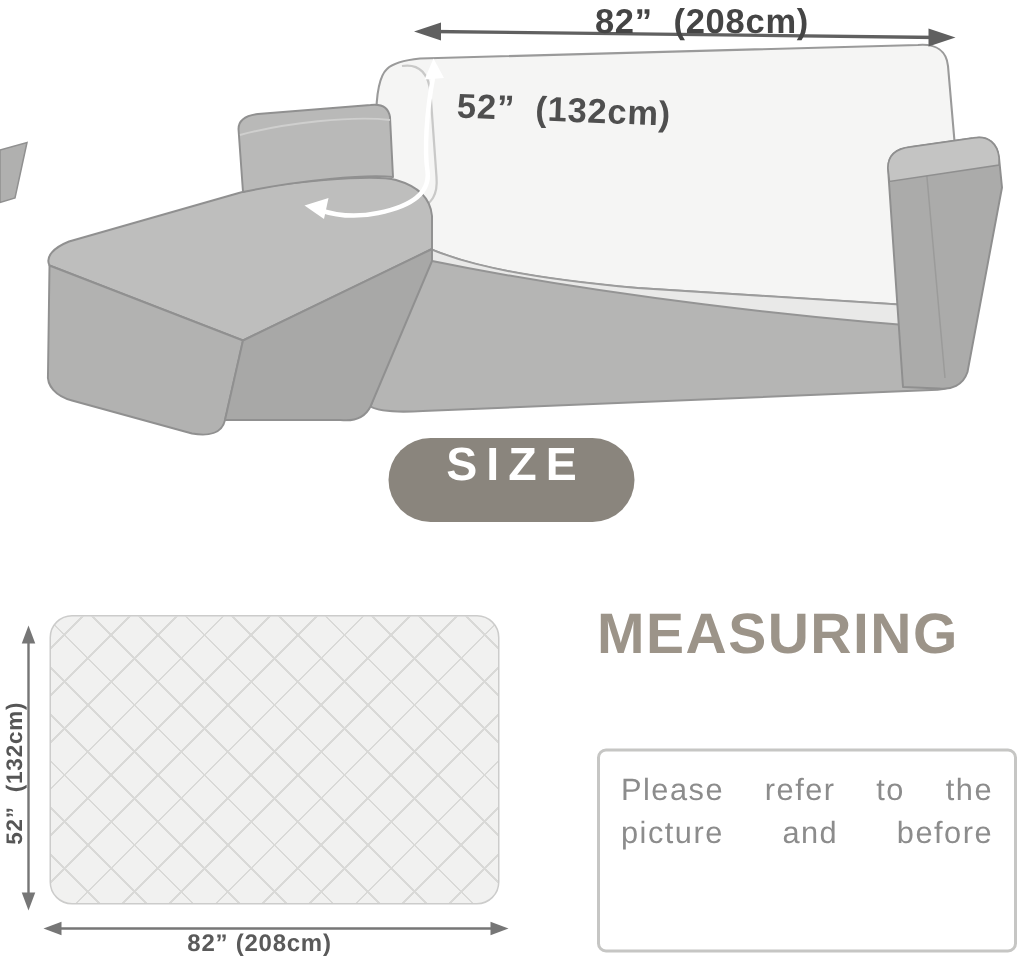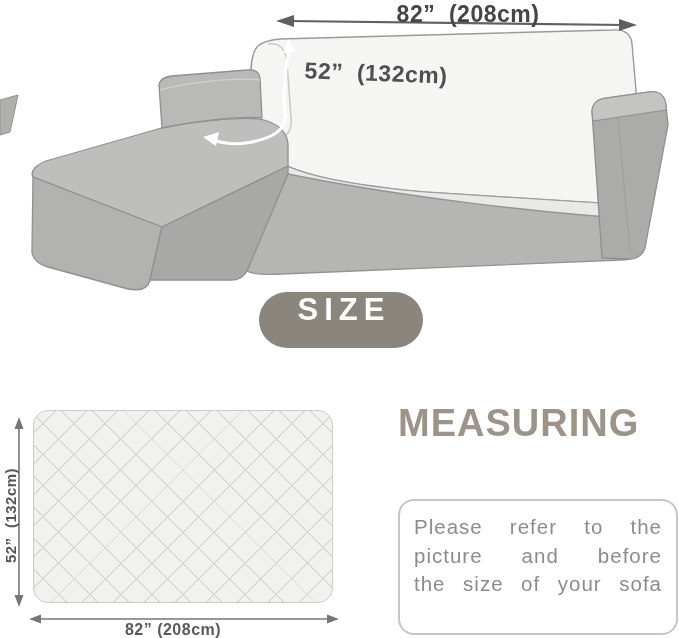--- a/index.html
+++ b/index.html
@@ -45,21 +45,21 @@
     left:63px;top:621px;width:220px;text-align:center;
     font-size:16px;font-weight:600;color:#5a5a5a;letter-spacing:.5px;white-space:pre;
   }
   
   .guide-title{
     left:398px;top:405px;width:281px;text-align:left;
     font-size:38px;line-height:36px;font-weight:bold;color:#9c9489;letter-spacing:1px;
   }
   .guide-box{
     left:398px;top:499px;width:280px;height:136px;box-sizing:border-box;
-    border:2px solid #c6c6c4;border-radius:16px;padding:12px 14px 0 14px;
+    border:2px solid #c6c6c4;border-radius:6px;padding:12px 14px 0 14px;
   }
   .guide-box .jline{
     font-size:20.5px;line-height:28.5px;color:#8c8c8c;letter-spacing:1px;
     text-align:justify;text-align-last:justify;
   }
   .guide-box .jline.last{text-align-last:left;}
   svg{display:block;}
 </style>
 </head>
 <body>
@@ -133,16 +133,15 @@
   </svg>
   <div class="abs cover-bottom-label">82” (208cm)</div>
 
   <div class="abs guide-title">
     <div>MEASURING</div>
   </div>
 
   <div class="abs guide-box">
     <div class="jline">Please refer to the</div>
     <div class="jline">picture and before</div>
-    <div class="jline">the size of your sofa</div>
   </div>
 
 </div>
 
 </body></html>

